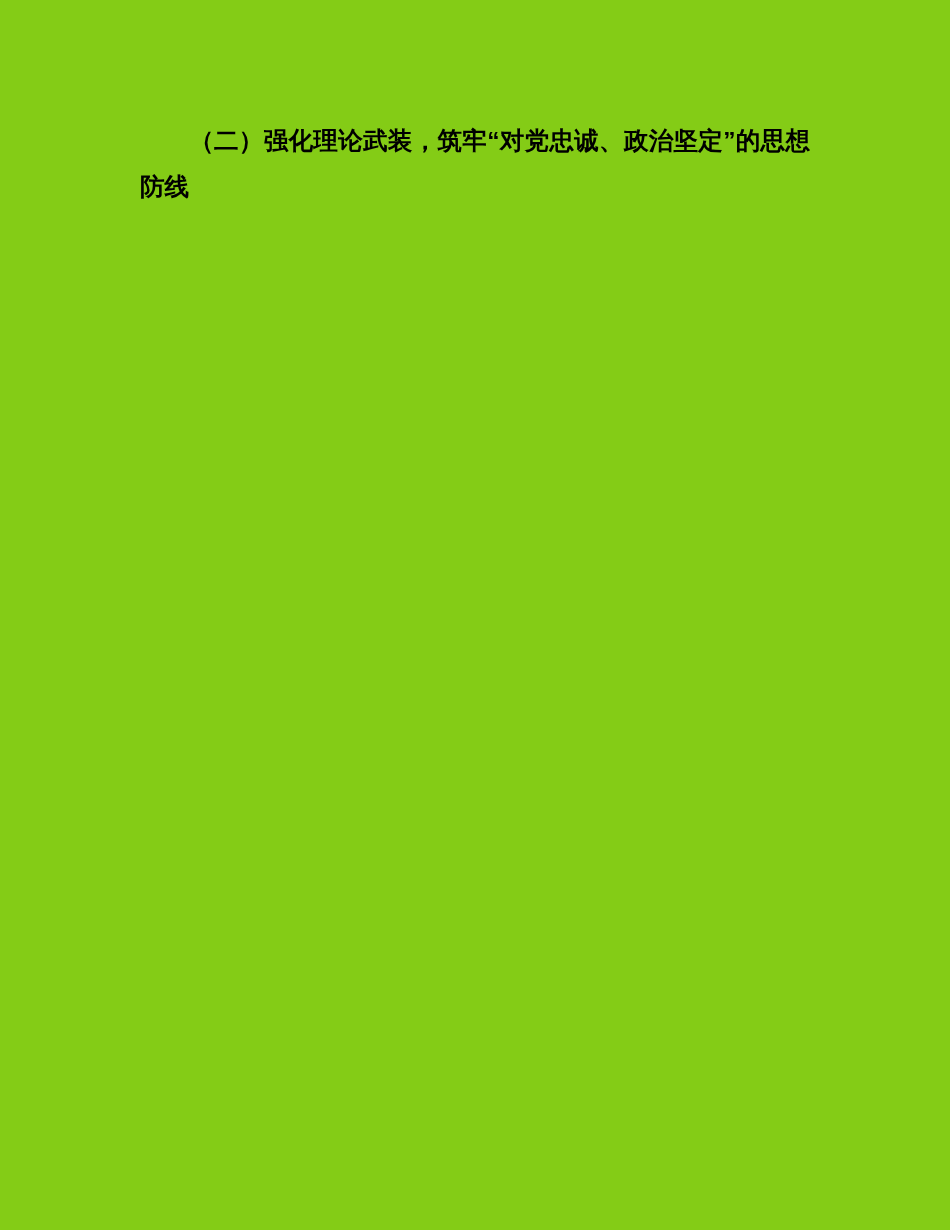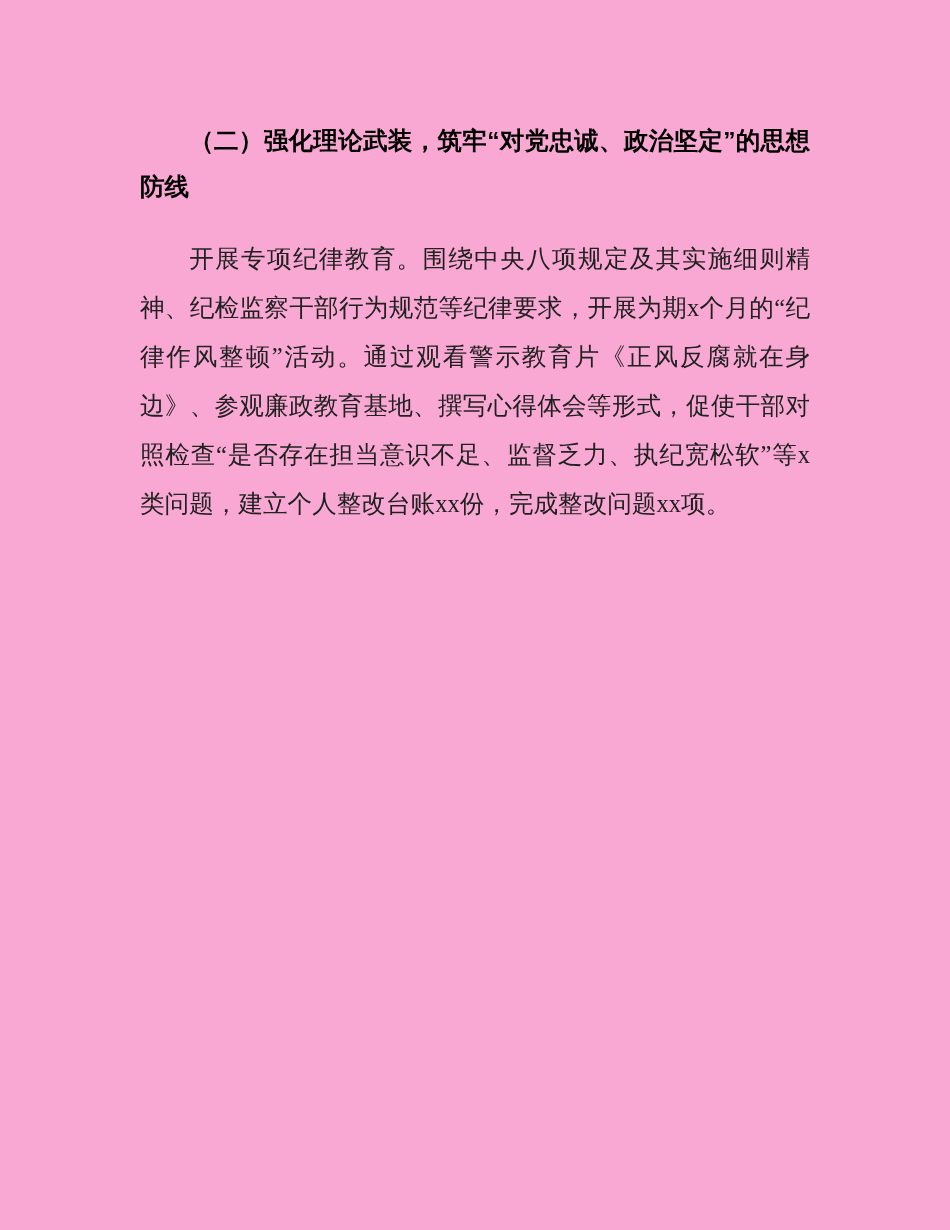--- a/index.html
+++ b/index.html
@@ -10,21 +10,21 @@
   body {
     width: 950px;
     height: 1230px;
     overflow: hidden;
   }
   .page {
     box-sizing: border-box;
     width: 950px;
     height: 1230px;
     padding: 118px 140px 0 140px;
-    background: #f9a8d4;
+    background: #84cc16;
   }
   .heading {
     margin: 0 0 24px 0;
     font-family: "Liberation Sans", sans-serif;
     font-weight: 700;
     font-size: 24.6px;
     line-height: 46px;
     color: #000000;
     text-align: justify;
     text-justify: inter-character;
@@ -46,14 +46,13 @@
   }
   .para:last-child {
     margin-bottom: 0;
   }
 </style>
 </head>
 <body>
 
 <div class="page">
   <h2 class="heading">（二）强化理论武装，筑牢“对党忠诚、政治坚定”的思想防线</h2>
-  <p class="para">开展专项纪律教育。围绕中央八项规定及其实施细则精神、纪检监察干部行为规范等纪律要求，开展为期x个月的“纪律作风整顿”活动。通过观看警示教育片《正风反腐就在身边》、参观廉政教育基地、撰写心得体会等形式，促使干部对照检查“是否存在担当意识不足、监督乏力、执纪宽松软”等x类问题，建立个人整改台账xx份，完成整改问题xx项。</p>
 </div>
 
 </body></html>

